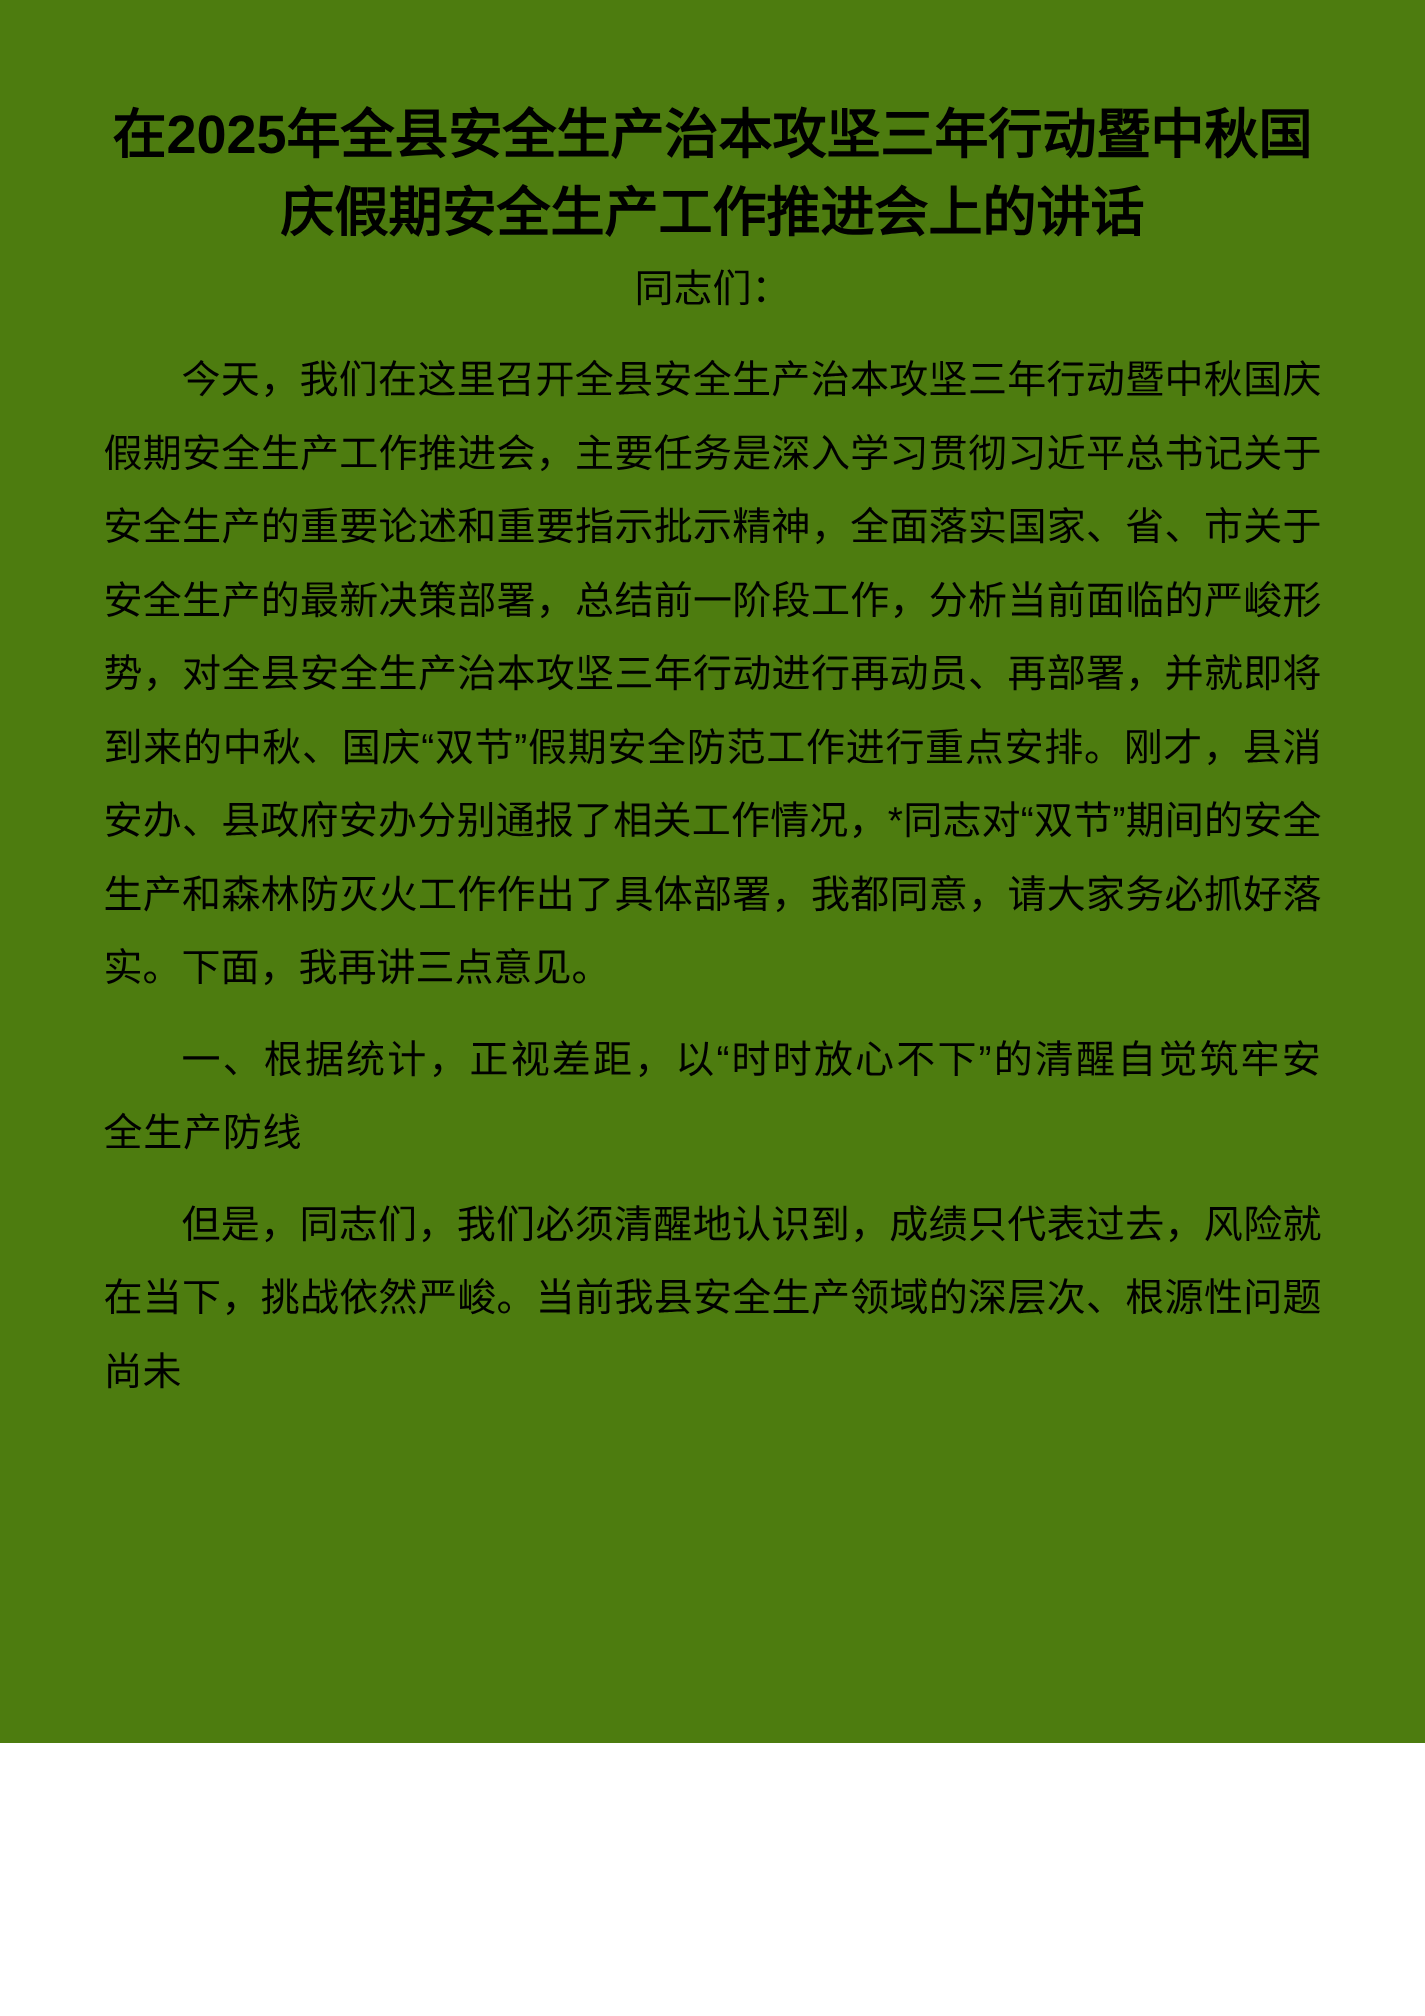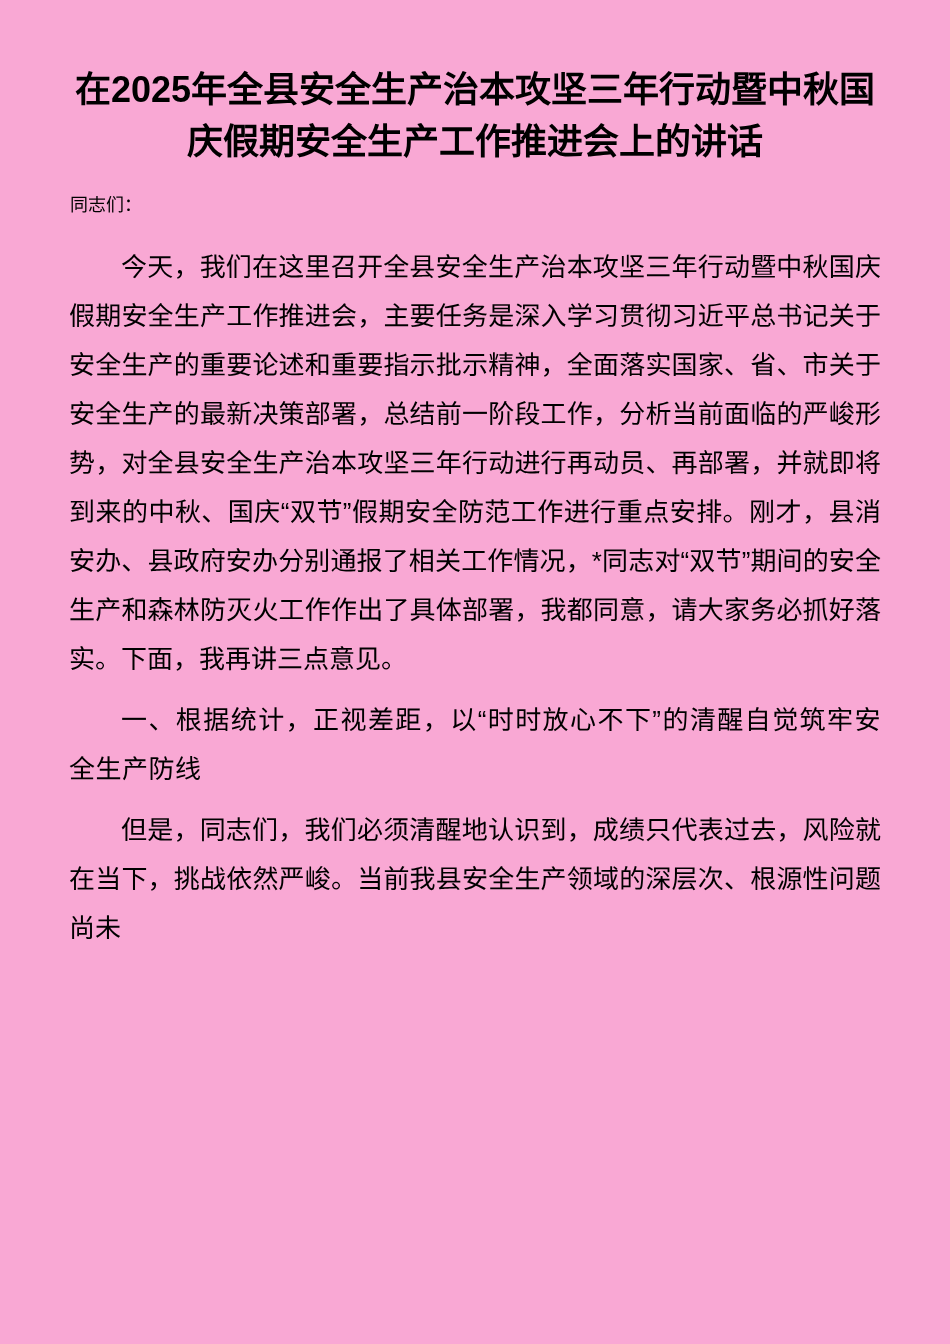--- a/index.html
+++ b/index.html
@@ -10,36 +10,37 @@
   body {
     width: 950px;
     height: 1344px;
     overflow: hidden;
     font-family: "Liberation Sans", sans-serif;
     color: #000000;
   }
   .page {
     box-sizing: border-box;
     width: 950px;
-    height: 1344px;
+    height: 1162px;
     padding: 40px 57px 0 57px;
-    background: #f9a8d4;
+    background: #4d7c0f;
   }
   .doc-title {
     margin: 24px 0 0 0;
     font-size: 36px;
     line-height: 52px;
     font-weight: 700;
     text-align: center;
   }
   .salutation {
-    margin: 13px;
-    font-size: 18px;
+    margin: 0;
+    font-size: 26px;
     line-height: 49px;
     text-indent: 0;
+    text-align: center;
   }
   .para {
     margin: 12px;
     font-size: 26px;
     line-height: 49px;
     text-align: justify;
     text-indent: 2em;
     word-break: break-all;
   }
   .para.heading {

